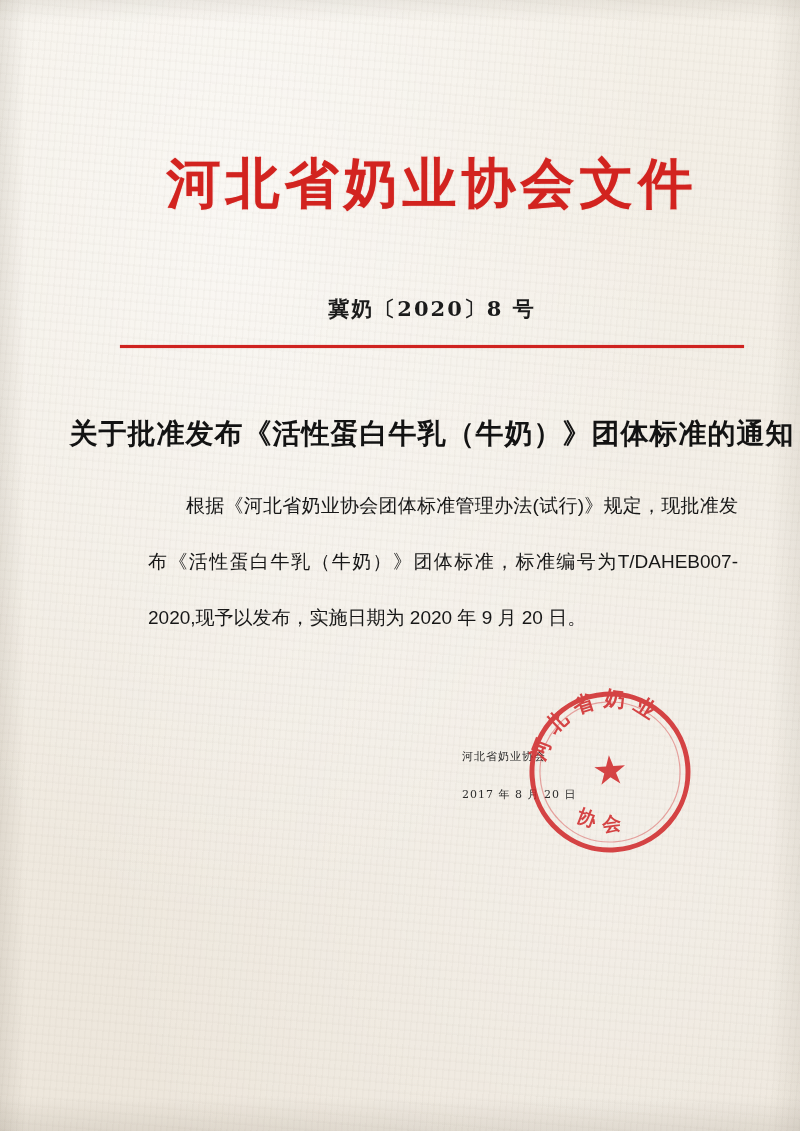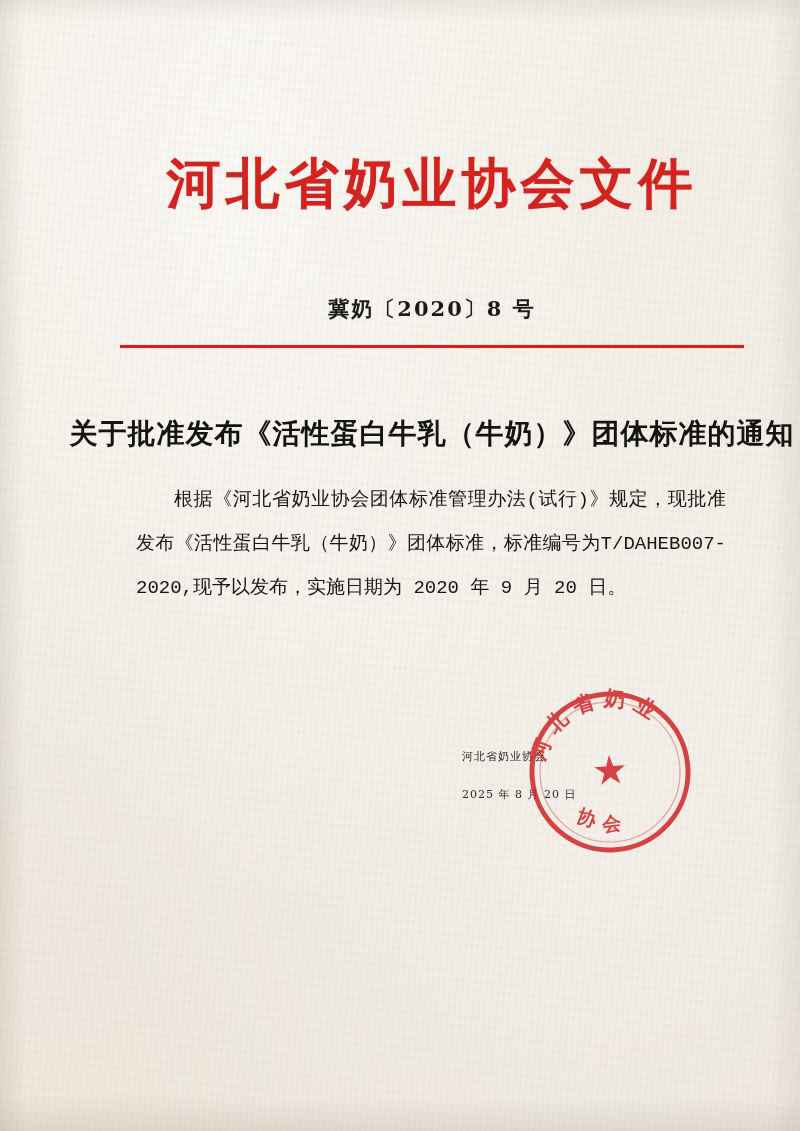--- a/index.html
+++ b/index.html
@@ -109,26 +109,26 @@
     font-weight: bold;
     color: #131313;
     letter-spacing: 1px;
     font-family: "DejaVu Serif", "Liberation Serif", serif;
   }
 
   
   #body-text {
     position: absolute;
     top: 478px;
-    left: 104px;
+    left: 116px;
     width: 590px;
     font-size: 19px;
     color: #171717;
-    line-height: 44px;
-    font-family: Liberation Mono, monospace;
+    line-height: 56px;
+    font-family: Liberation Sans, sans-serif;
   }
   #body-text p {
     margin: 0;
     text-indent: 2em;
     text-align: justify;
     text-justify: inter-ideograph;
   }
 
   
   #attachment {
@@ -182,21 +182,21 @@
 
     <div id="doc-title">关于批准发布《活性蛋白牛乳（牛奶）》团体标准的通知</div>
 
     <div id="body-text">
       <p>根据《河北省奶业协会团体标准管理办法(试行)》规定，现批准发布《活性蛋白牛乳（牛奶）》团体标准，标准编号为T/DAHEB007-2020,现予以发布，实施日期为 2020 年 9 月 20 日。</p>
     </div>
 
 
     <div id="signature">
       <div class="sig-org">河北省奶业协会</div>
-      <div class="sig-date">2025 年 8 月 20 日</div>
+      <div class="sig-date">2017 年 8 月 20 日</div>
     </div>
 
     <div id="seal">
       <svg width="172" height="172" viewBox="0 0 172 172" xmlns="http://www.w3.org/2000/svg">
         <defs>
           <path id="sealArc" d="M 86,20 m -60,66 a 60,60 0 1 1 120,0 a 60,60 0 1 1 -120,0" fill="none"></path>
           <path id="sealArcTop" d="M 20,86 A 66,66 0 0 1 152,86" fill="none"></path>
           <path id="sealArcBottom" d="M 28,86 A 58,58 0 0 0 144,86" fill="none"></path>
         </defs>
         <circle cx="86" cy="86" r="78" fill="none" stroke="#d0282a" stroke-width="5"></circle>

